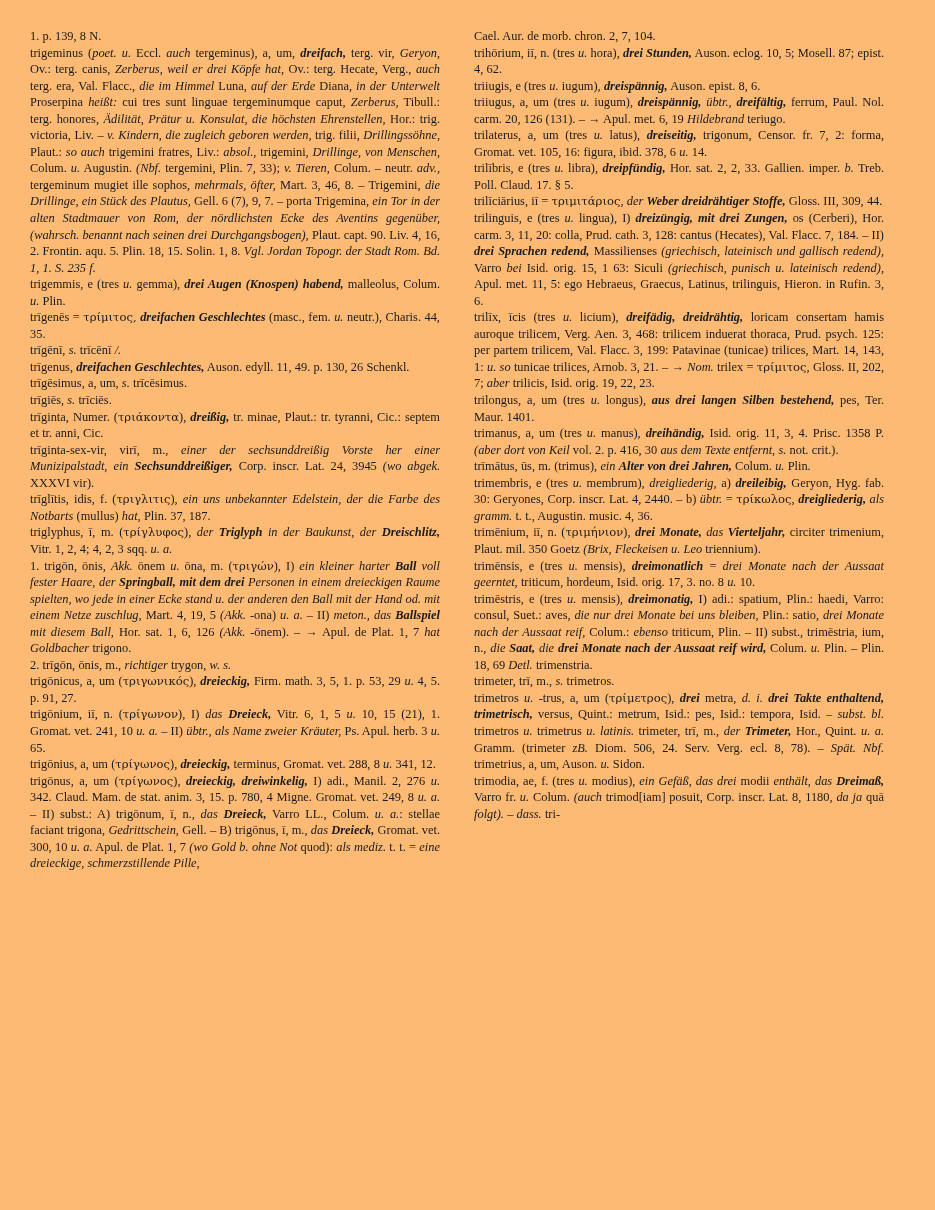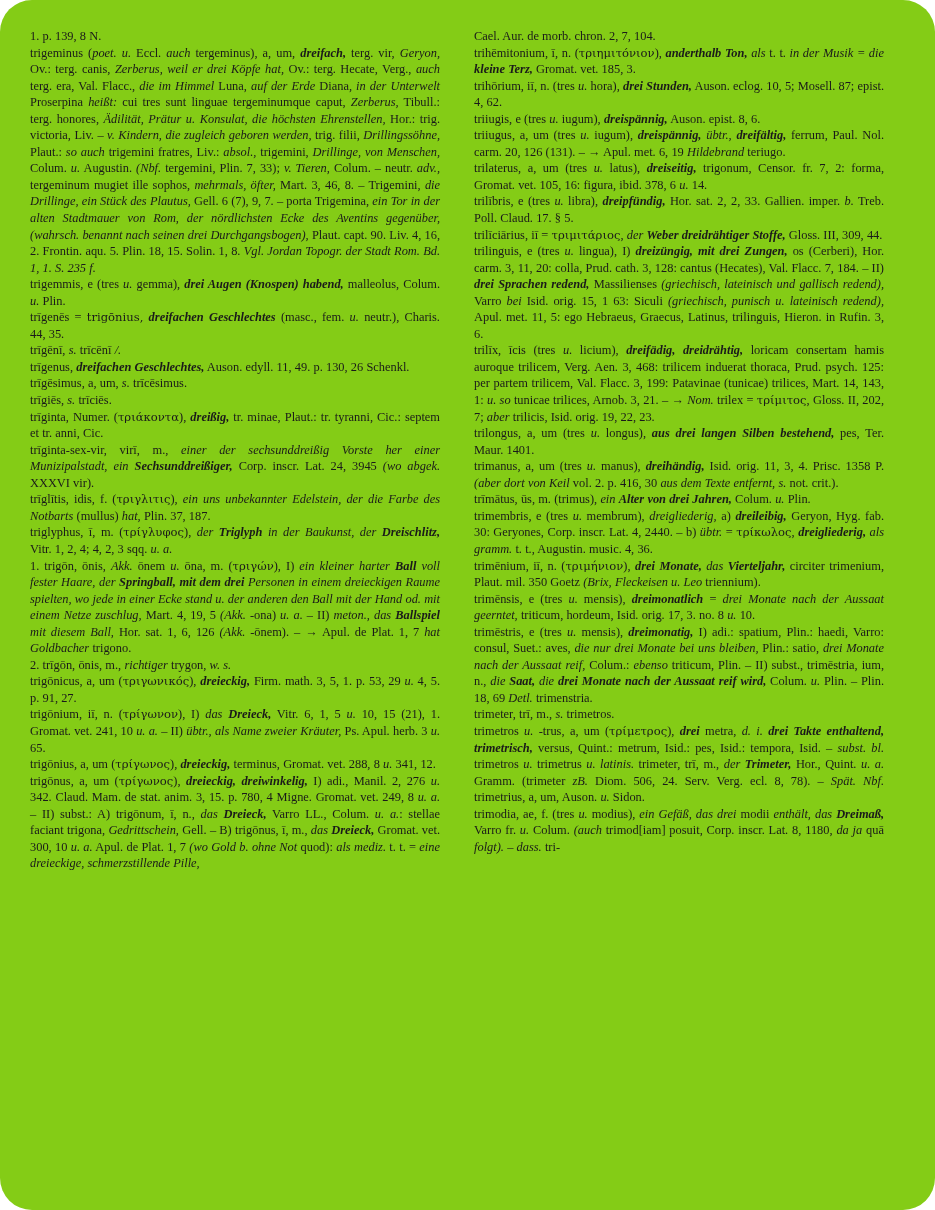--- a/index.html
+++ b/index.html
@@ -6,22 +6,21 @@
   body{
     width:935px;height:1210px;
     font-family:"Liberation Serif","DejaVu Serif",serif;
     color:#1a1a1a;
     position:relative;
     overflow:hidden;
   }
   #page{
     position:absolute;
     left:0;top:0;width:935px;height:1210px;
-    background:#84cc16;
-    border-radius:32px;
+    background:#fdba74;
   }
   .columns{
     position:absolute;
     left:30px;top:28px;
     width:875px;
     display:flex;
     gap:34px;
   }
   .col{
     width:410px;
@@ -52,40 +51,39 @@
 <body>
 
 <div id="page">
 
   <div class="columns">
 
     <div class="col" id="left-col">
         <p class="entry">1. p. 139, 8 N.</p>
         <p class="entry"><span class="hw">trigeminus</span> (<span class="i">poet. u.</span> Eccl. <span class="i">auch</span> tergeminus), a, um, <span class="bi">dreifach,</span> terg. vir, <span class="i">Geryon,</span> Ov.: terg. canis, <span class="i">Zerberus, weil er drei Köpfe hat,</span> Ov.: terg. Hecate, Verg., <span class="i">auch</span> terg. era, Val. Flacc., <span class="i">die im Himmel</span> Luna, <span class="i">auf der Erde</span> Diana, <span class="i">in der Unterwelt</span> Proserpina <span class="i">heißt:</span> cui tres sunt linguae tergeminumque caput, <span class="i">Zerberus,</span> Tibull.: terg. honores, <span class="i">Ädilität, Prätur u. Konsulat, die höchsten Ehrenstellen,</span> Hor.: trig. victoria, Liv. – <span class="i">v. Kindern, die zugleich geboren werden,</span> trig. filii, <span class="i">Drillingssöhne,</span> Plaut.: <span class="i">so auch</span> trigemini fratres, Liv.: <span class="i">absol.,</span> trigemini, <span class="i">Drillinge, von Menschen,</span> Colum. <span class="i">u.</span> Augustin. <span class="i">(Nbf.</span> tergemini, Plin. 7, 33); <span class="i">v. Tieren,</span> Colum. – neutr. <span class="i">adv.,</span> tergeminum mugiet ille sophos, <span class="i">mehrmals, öfter,</span> Mart. 3, 46, 8. – Trigemini, <span class="i">die Drillinge, ein Stück des Plautus,</span> Gell. 6 (7), 9, 7. – porta Trigemina, <span class="i">ein Tor in der alten Stadtmauer von Rom, der nördlichsten Ecke des Aventins gegenüber, (wahrsch. benannt nach seinen drei Durchgangsbogen),</span> Plaut. capt. 90. Liv. 4, 16, 2. Frontin. aqu. 5. Plin. 18, 15. Solin. 1, 8. <span class="i">Vgl. Jordan Topogr. der Stadt Rom. Bd. 1, 1. S. 235 f.</span></p>
         <p class="entry"><span class="hw">trigemmis</span>, e (tres <span class="i">u.</span> gemma), <span class="bi">drei Augen (Knospen) habend,</span> malleolus, Colum. <span class="i">u.</span> Plin.</p>
-        <p class="entry"><span class="hw">trīgenēs</span> = <span class="gr">trigōnius,</span> <span class="bi">dreifachen Geschlechtes</span> (masc., fem. <span class="i">u.</span> neutr.), Charis. 44, 35.</p>
+        <p class="entry"><span class="hw">trīgenēs</span> = <span class="gr">τρίμιτος,</span> <span class="bi">dreifachen Geschlechtes</span> (masc., fem. <span class="i">u.</span> neutr.), Charis. 44, 35.</p>
         <p class="entry"><span class="hw">trīgēnī</span>, <span class="i">s.</span> trīcēnī <span class="i">/.</span></p>
         <p class="entry"><span class="hw">trīgenus</span>, <span class="bi">dreifachen Geschlechtes,</span> Auson. edyll. 11, 49. p. 130, 26 Schenkl.</p>
         <p class="entry"><span class="hw">trīgēsimus</span>, a, um, <span class="i">s.</span> trīcēsimus.</p>
         <p class="entry"><span class="hw">trīgiēs</span>, <span class="i">s.</span> trīciēs.</p>
         <p class="entry"><span class="hw">trīginta</span>, Numer. (<span class="gr">τριάκοντα</span>), <span class="bi">dreißig,</span> tr. minae, Plaut.: tr. tyranni, Cic.: septem et tr. anni, Cic.</p>
         <p class="entry"><span class="hw">trīginta-sex-vir</span>, virī, m., <span class="i">einer der sechsunddreißig Vorste her einer Munizipalstadt, ein</span> <span class="bi">Sechsunddreißiger,</span> Corp. inscr. Lat. 24, 3945 <span class="i">(wo abgek.</span> XXXVI vir).</p>
         <p class="entry"><span class="hw">trīglītis</span>, idis, f. (<span class="gr">τριγλιτις</span>), <span class="i">ein uns unbekannter Edelstein, der die Farbe des Notbarts</span> (mullus) <span class="i">hat,</span> Plin. 37, 187.</p>
         <p class="entry"><span class="hw">triglyphus</span>, ī, m. (<span class="gr">τρίγλυφος</span>), <span class="i">der</span> <span class="bi">Triglyph</span> <span class="i">in der Baukunst, der</span> <span class="bi">Dreischlitz,</span> Vitr. 1, 2, 4; 4, 2, 3 sqq. <span class="i">u. a.</span></p>
         <p class="entry"><span class="hw">1. trigōn</span>, ōnis, <span class="i">Akk.</span> ōnem <span class="i">u.</span> ōna, m. (<span class="gr">τριγών</span>), I) <span class="i">ein kleiner harter</span> <span class="bi">Ball</span> <span class="i">voll fester Haare, der</span> <span class="bi">Springball, mit dem drei</span> <span class="i">Personen in einem dreieckigen Raume spielten, wo jede in einer Ecke stand u. der anderen den Ball mit der Hand od. mit einem Netze zuschlug,</span> Mart. 4, 19, 5 <span class="i">(Akk.</span> -ona) <span class="i">u. a.</span> – II) <span class="i">meton., das</span> <span class="bi">Ballspiel</span> <span class="i">mit diesem Ball,</span> Hor. sat. 1, 6, 126 <span class="i">(Akk.</span> -ōnem). – → Apul. de Plat. 1, 7 <span class="i">hat Goldbacher</span> trigono.</p>
         <p class="entry"><span class="hw">2. trīgōn</span>, ōnis, m., <span class="i">richtiger</span> trygon, <span class="i">w. s.</span></p>
         <p class="entry"><span class="hw">trigōnicus</span>, a, um (<span class="gr">τριγωνικός</span>), <span class="bi">dreieckig,</span> Firm. math. 3, 5, 1. p. 53, 29 <span class="i">u.</span> 4, 5. p. 91, 27.</p>
         <p class="entry"><span class="hw">trigōnium</span>, iī, n. (<span class="gr">τρίγωνον</span>), I) <span class="i">das</span> <span class="bi">Dreieck,</span> Vitr. 6, 1, 5 <span class="i">u.</span> 10, 15 (21), 1. Gromat. vet. 241, 10 <span class="i">u. a.</span> – II) <span class="i">übtr., als Name zweier Kräuter,</span> Ps. Apul. herb. 3 <span class="i">u.</span> 65.</p>
         <p class="entry"><span class="hw">trigōnius</span>, a, um (<span class="gr">τρίγωνος</span>), <span class="bi">dreieckig,</span> terminus, Gromat. vet. 288, 8 <span class="i">u.</span> 341, 12.</p>
         <p class="entry"><span class="hw">trigōnus</span>, a, um (<span class="gr">τρίγωνος</span>), <span class="bi">dreieckig, dreiwinkelig,</span> I) adi., Manil. 2, 276 <span class="i">u.</span> 342. Claud. Mam. de stat. anim. 3, 15. p. 780, 4 Migne. Gromat. vet. 249, 8 <span class="i">u. a.</span> – II) subst.: A) trigōnum, ī, n., <span class="i">das</span> <span class="bi">Dreieck,</span> Varro LL., Colum. <span class="i">u. a.</span>: stellae faciant trigona, <span class="i">Gedrittschein,</span> Gell. – B) trigōnus, ī, m., <span class="i">das</span> <span class="bi">Dreieck,</span> Gromat. vet. 300, 10 <span class="i">u. a.</span> Apul. de Plat. 1, 7 <span class="i">(wo Gold b. ohne Not</span> quod): <span class="i">als mediz.</span> t. t. = <span class="i">eine dreieckige, schmerzstillende Pille,</span></p>
       </div>
 
     <div class="col" id="right-col">
         <p class="entry">Cael. Aur. de morb. chron. 2, 7, 104.</p>
-        <p class="entry"><span class="hw">trihēmitonium</span>, ī, n. (<span class="gr">τριημιτόνιον</span>), <span class="bi">anderthalb Ton,</span> <span class="i">als</span> t. t. <span class="i">in der Musik = die</span> <span class="bi">kleine Terz,</span> Gromat. vet. 185, 3.</p>
         <p class="entry"><span class="hw">trihōrium</span>, iī, n. (tres <span class="i">u.</span> hora), <span class="bi">drei Stunden,</span> Auson. eclog. 10, 5; Mosell. 87; epist. 4, 62.</p>
         <p class="entry"><span class="hw">triiugis</span>, e (tres <span class="i">u.</span> iugum), <span class="bi">dreispännig,</span> Auson. epist. 8, 6.</p>
         <p class="entry"><span class="hw">triiugus</span>, a, um (tres <span class="i">u.</span> iugum), <span class="bi">dreispännig,</span> <span class="i">übtr.,</span> <span class="bi">dreifältig,</span> ferrum, Paul. Nol. carm. 20, 126 (131). – → Apul. met. 6, 19 <span class="i">Hildebrand</span> teriugo.</p>
         <p class="entry"><span class="hw">trilaterus</span>, a, um (tres <span class="i">u.</span> latus), <span class="bi">dreiseitig,</span> trigonum, Censor. fr. 7, 2: forma, Gromat. vet. 105, 16: figura, ibid. 378, 6 <span class="i">u.</span> 14.</p>
         <p class="entry"><span class="hw">trilībris</span>, e (tres <span class="i">u.</span> libra), <span class="bi">dreipfündig,</span> Hor. sat. 2, 2, 33. Gallien. imper. <span class="i">b.</span> Treb. Poll. Claud. 17. § 5.</p>
         <p class="entry"><span class="hw">trilīciārius</span>, iī = <span class="gr">τριμιτάριος</span>, <span class="i">der</span> <span class="bi">Weber dreidrähtiger Stoffe,</span> Gloss. III, 309, 44.</p>
         <p class="entry"><span class="hw">trilinguis</span>, e (tres <span class="i">u.</span> lingua), I) <span class="bi">dreizüngig, mit drei Zungen,</span> os (Cerberi), Hor. carm. 3, 11, 20: colla, Prud. cath. 3, 128: cantus (Hecates), Val. Flacc. 7, 184. – II) <span class="bi">drei Sprachen redend,</span> Massilienses <span class="i">(griechisch, lateinisch und gallisch redend),</span> Varro <span class="i">bei</span> Isid. orig. 15, 1 63: Siculi <span class="i">(griechisch, punisch u. lateinisch redend),</span> Apul. met. 11, 5: ego Hebraeus, Graecus, Latinus, trilinguis, Hieron. in Rufin. 3, 6.</p>
         <p class="entry"><span class="hw">trilīx</span>, īcis (tres <span class="i">u.</span> licium), <span class="bi">dreifädig, dreidrähtig,</span> loricam consertam hamis auroque trilicem, Verg. Aen. 3, 468: trilicem induerat thoraca, Prud. psych. 125: per partem trilicem, Val. Flacc. 3, 199: Patavinae (tunicae) trilices, Mart. 14, 143, 1: <span class="i">u. so</span> tunicae trilices, Arnob. 3, 21. – → <span class="i">Nom.</span> trilex = <span class="gr">τρίμιτος</span>, Gloss. II, 202, 7; <span class="i">aber</span> trilicis, Isid. orig. 19, 22, 23.</p>
         <p class="entry"><span class="hw">trilongus</span>, a, um (tres <span class="i">u.</span> longus), <span class="bi">aus drei langen Silben bestehend,</span> pes, Ter. Maur. 1401.</p>
         <p class="entry"><span class="hw">trimanus</span>, a, um (tres <span class="i">u.</span> manus), <span class="bi">dreihändig,</span> Isid. orig. 11, 3, 4. Prisc. 1358 P. <span class="i">(aber dort von Keil</span> vol. 2. p. 416, 30 <span class="i">aus dem Texte entfernt, s.</span> not. crit.).</p>

